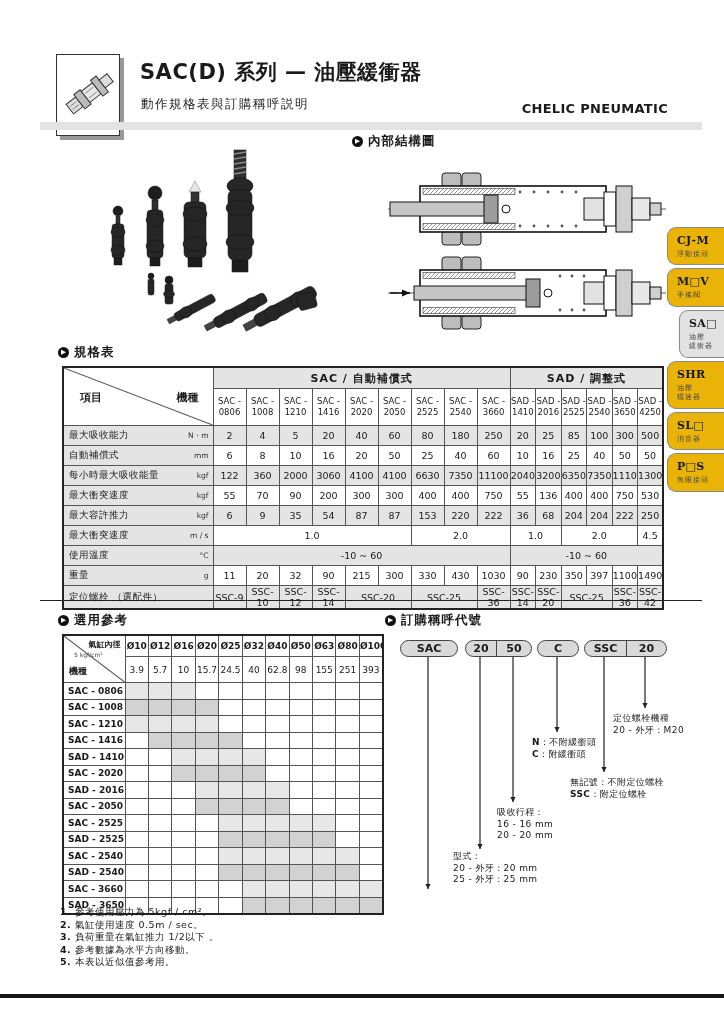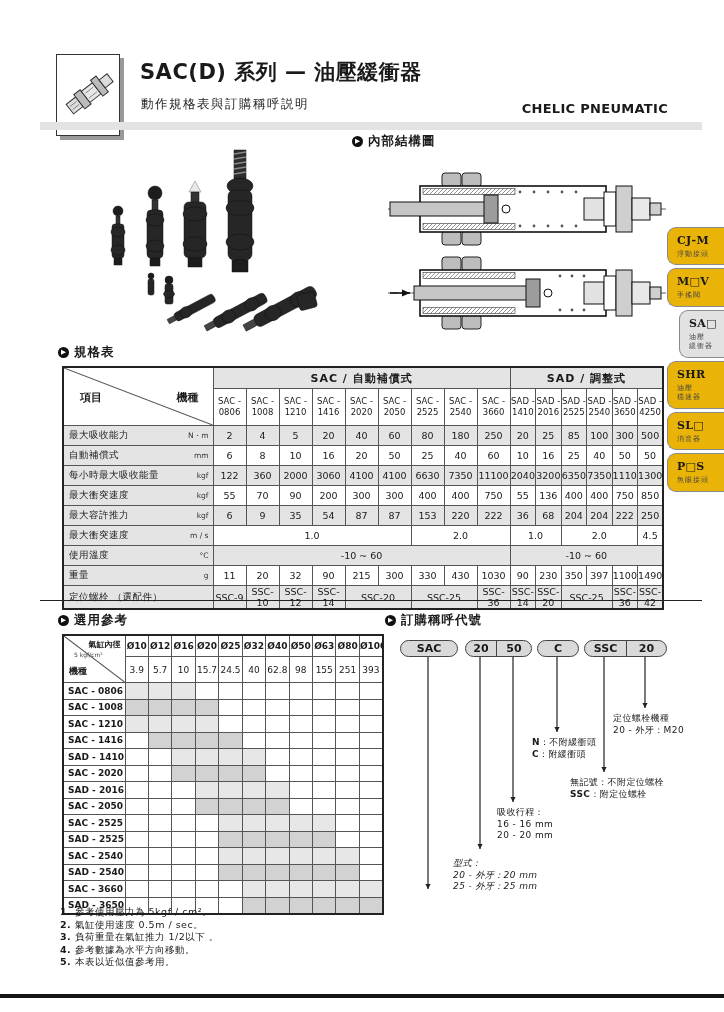--- a/index.html
+++ b/index.html
@@ -400,21 +400,21 @@
           <td colspan="1" class="val">300</td>
           <td colspan="1" class="val">300</td>
           <td colspan="1" class="val">400</td>
           <td colspan="1" class="val">400</td>
           <td colspan="1" class="val">750</td>
           <td colspan="1" class="val">55</td>
           <td colspan="1" class="val">136</td>
           <td colspan="1" class="val">400</td>
           <td colspan="1" class="val">400</td>
           <td colspan="1" class="val">750</td>
-          <td colspan="1" class="val">850</td>
+          <td colspan="1" class="val">530</td>
         </tr>
         <tr>
           <td class="rowlab">
             <div class="inner">
               <span class="lab">最大容許推力</span>
               <span class="unit">kgf</span>
             </div>
           </td>
           <td colspan="1" class="val sh">6</td>
           <td colspan="1" class="val sh">9</td>
@@ -782,21 +782,21 @@
         <div class="seg" style="width: 30px;">20</div>
         <div class="seg" style="width: 35px;">50</div>
       </div>
       <div class="pill" style="left: 157px;">
         <div class="seg" style="width: 40px;">C</div>
       </div>
       <div class="pill" style="left: 204px;">
         <div class="seg" style="width: 41px;">SSC</div>
         <div class="seg" style="width: 40px;">20</div>
       </div>
-      <div class="callout" style="left: 73px; top: 226px; font-style: italic;">型式：<br>20 - 外牙：20 mm<br>25 - 外牙：25 mm</div>
+      <div class="callout" style="left: 73px; top: 219px;">型式：<br>20 - 外牙：20 mm<br>25 - 外牙：25 mm</div>
       <div class="callout" style="left: 117px; top: 175px;">吸收行程：<br>16 - 16 mm<br>20 - 20 mm</div>
       <div class="callout" style="left: 152px; top: 105px;"><b>N</b>：不附緩衝頭<br><b>C</b>：附緩衝頭</div>
       <div class="callout" style="left: 190px; top: 145px;">無記號：不附定位螺栓<br><b>SSC</b>：附定位螺栓</div>
       <div class="callout" style="left: 233px; top: 81px;">定位螺栓機種<br>20 - 外牙：M20</div>
     </div>
 
   <div class="notes">
       <div><b>1. </b>參考使用壓力為 5kgf / cm²。</div>
       <div><b>2. </b>氣缸使用速度 0.5m / sec。</div>
       <div><b>3. </b>負荷重量在氣缸推力 1/2以下 。</div>

